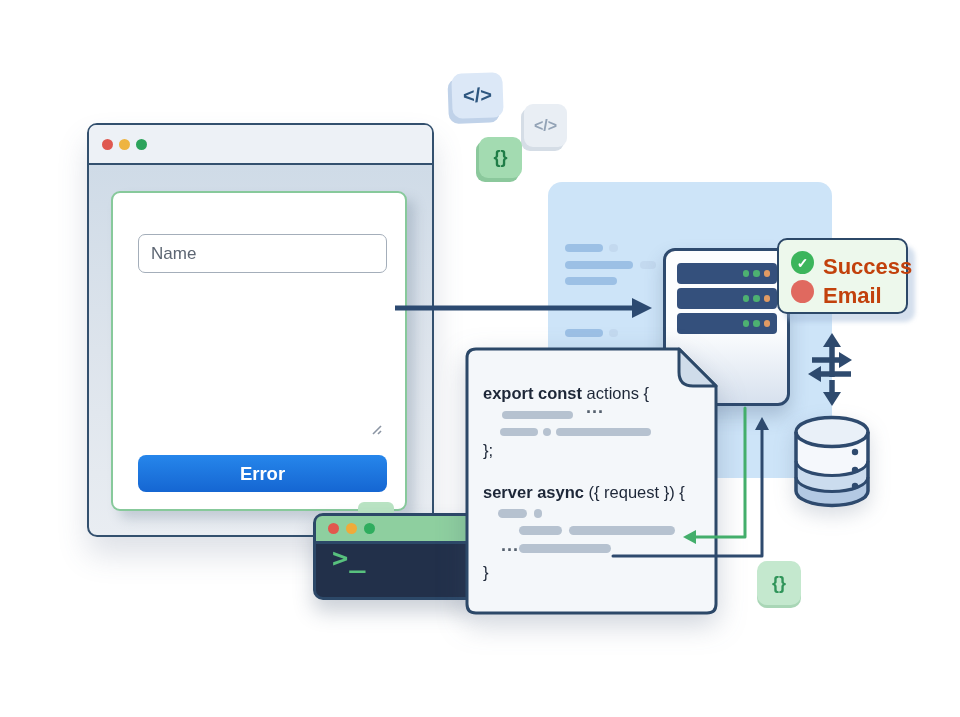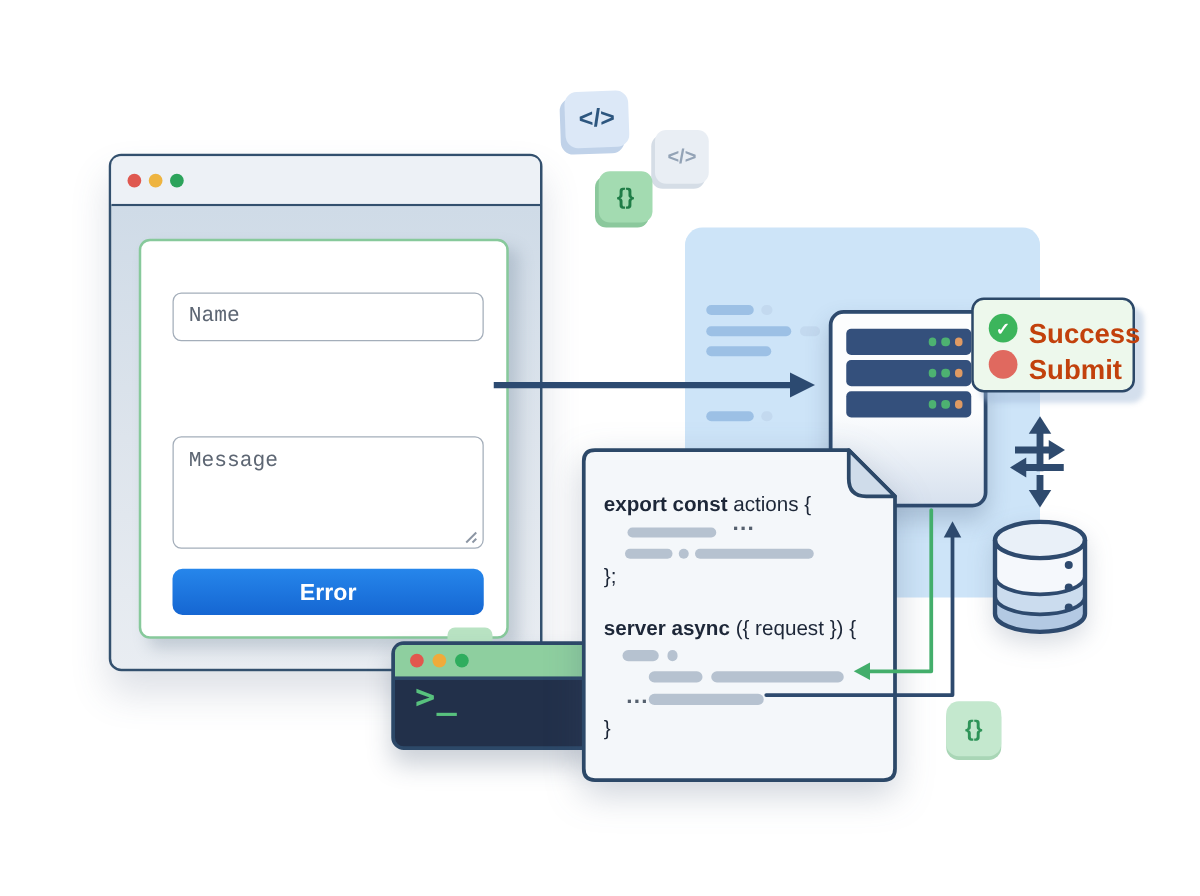--- a/index.html
+++ b/index.html
@@ -13,21 +13,21 @@
         box-shadow:0 18px 30px rgba(70,90,120,.18);box-sizing:border-box;}
   .bwin-bar{position:absolute;left:0;top:0;right:0;height:38px;background:#edf1f6;
         border-bottom:2.5px solid #33506e;border-radius:7px 7px 0 0;}
   .tl{position:absolute;width:11px;height:11px;border-radius:50%;top:14px;}
   .tl.r{left:13px;background:#df5850;} .tl.y{left:30px;background:#eeb440;} .tl.g{left:47px;background:#2ca35b;}
 
   .form-card{position:absolute;left:111px;top:191px;width:296px;height:320px;background:#ffffff;
         border:2px solid #87c99b;border-radius:9px;box-sizing:border-box;
         box-shadow:8px 8px 12px rgba(110,130,150,.30);}
   .fi{position:absolute;left:25px;width:249px;box-sizing:border-box;border:1.5px solid #a4aeba;
-        border-radius:7px;background:#fff;font-family:Liberation Mono, monospace;
+        border-radius:7px;background:#fff;font-family:Liberation Sans, sans-serif;
         font-size:17px;color:#15803d;padding:0 12px;outline:none;}
   .fi::placeholder{color:#5d6673;opacity:1;}
   .fi.name{top:41px;height:39px;}
   .fi.email{top:100px;height:40px;}
   .fi.msg{top:156px;height:90px;padding:10px 12px;resize:none;}
   .resize-handle{position:absolute;left:256px;top:229px;width:14px;height:14px;pointer-events:none;}
   .submit{position:absolute;left:25px;top:262px;width:249px;height:37px;border:none;border-radius:8px;
         background:linear-gradient(180deg,#2686eb,#1566d2);color:#fff;font-weight:700;font-size:18.5px;
         font-family:"Liberation Sans",sans-serif;cursor:pointer;}
 
@@ -76,21 +76,21 @@
         border:3px solid #2c4868;border-radius:10px;box-sizing:border-box;
         box-shadow:0 12px 20px rgba(50,70,100,.25);}
   .term-bar{position:absolute;left:0;top:0;right:0;height:25px;background:#8ecf9f;
         border-bottom:3px solid #2c4868;border-radius:6px 6px 0 0;}
   .term-bar .tl{top:7px;}
   .term-bar .tl.r{left:12px;background:#e2574e;} .term-bar .tl.y{left:30px;background:#efab3a;} .term-bar .tl.g{left:48px;background:#2fad5e;}
   .prompt{position:absolute;left:16px;top:26px;font-family:"DejaVu Sans Mono",monospace;
         font-weight:700;font-size:27px;color:#58c17e;letter-spacing:1px;}
 
   
-  .code-card{position:absolute;left:465px;top:358px;width:202px;height:268px;}
+  .code-card{position:absolute;left:465px;top:347px;width:202px;height:268px;}
   .cc-shape{position:absolute;left:0;top:0;filter:drop-shadow(0 10px 14px rgba(60,80,110,.25));}
   .cc{position:absolute;font-size:16.5px;color:#1d2738;white-space:nowrap;}
   .cc b{font-weight:700;}
   .cc-bar{position:absolute;height:8px;border-radius:4.5px;background:#b6c2d0;}
   .cc-bar.h9{height:9px;}
   .cc-dots{position:absolute;font-size:18px;font-weight:700;color:#55606e;letter-spacing:1px;}
 
   .overlay{position:absolute;left:0;top:0;pointer-events:none;}
   .db-svg{position:absolute;left:793px;top:414px;filter:drop-shadow(0 8px 10px rgba(60,80,110,.2));}
 </style>
@@ -101,21 +101,20 @@
 
   <div class="bwin">
     <div class="bwin-bar">
       <span class="tl r"></span>
       <span class="tl y"></span>
       <span class="tl g"></span>
     </div>
   </div>
   <div class="form-card">
     <input class="fi name" placeholder="Name" style="">
-    <textarea class="fi msg" placeholder="Message" style=""></textarea>
     <svg class="resize-handle" width="14" height="14" viewBox="0 0 14 14">
       <line x1="4" y1="12" x2="12" y2="4" stroke="#8b95a3" stroke-width="1.6"></line>
       <line x1="9" y1="12" x2="12" y2="9" stroke="#8b95a3" stroke-width="1.6"></line>
     </svg>
     <button class="submit">Error</button>
   </div>
 
   <div class="panel">
     <div class="bar" style="left:17px;top:62px;width:38px;"></div>
     <div class="bar lite" style="left:61px;top:62px;width:9px;"></div>
@@ -143,21 +142,21 @@
       <span class="sdot o"></span>
     </div>
   </div>
 
   <div class="status-card">
     <span class="st-ic ok">
         <span>✓</span>
       </span>
     <span class="st-label s">Success</span>
     <span class="st-ic err"></span>
-    <span class="st-label e">Submit</span>
+    <span class="st-label e">Email</span>
   </div>
 
   <svg class="db-svg" width="78" height="96" viewBox="0 0 78 96">
     <path d="M3 18 L3 77 A36 14.5 0 0 0 75 77 L75 18 Z" fill="#f5f8fc"></path>
     <path d="M3 47 A36 14.5 0 0 0 75 47 L75 63 A36 14.5 0 0 1 3 63 Z" fill="#cbdcee"></path>
     <path d="M3 63 A36 14.5 0 0 0 75 63 L75 77 A36 14.5 0 0 1 3 77 Z" fill="#b3c9e3"></path>
     <path d="M3 47 A36 14.5 0 0 0 75 47" fill="none" stroke="#2e4a6e" stroke-width="3"></path>
     <path d="M3 63 A36 14.5 0 0 0 75 63" fill="none" stroke="#2e4a6e" stroke-width="3"></path>
     <ellipse cx="39" cy="18" rx="36" ry="14.5" fill="#e9f0f8" stroke="#2e4a6e" stroke-width="3.5"></ellipse>
     <path d="M3 18 L3 77 A36 14.5 0 0 0 75 77 L75 18" fill="none" stroke="#2e4a6e" stroke-width="3.5"></path>

